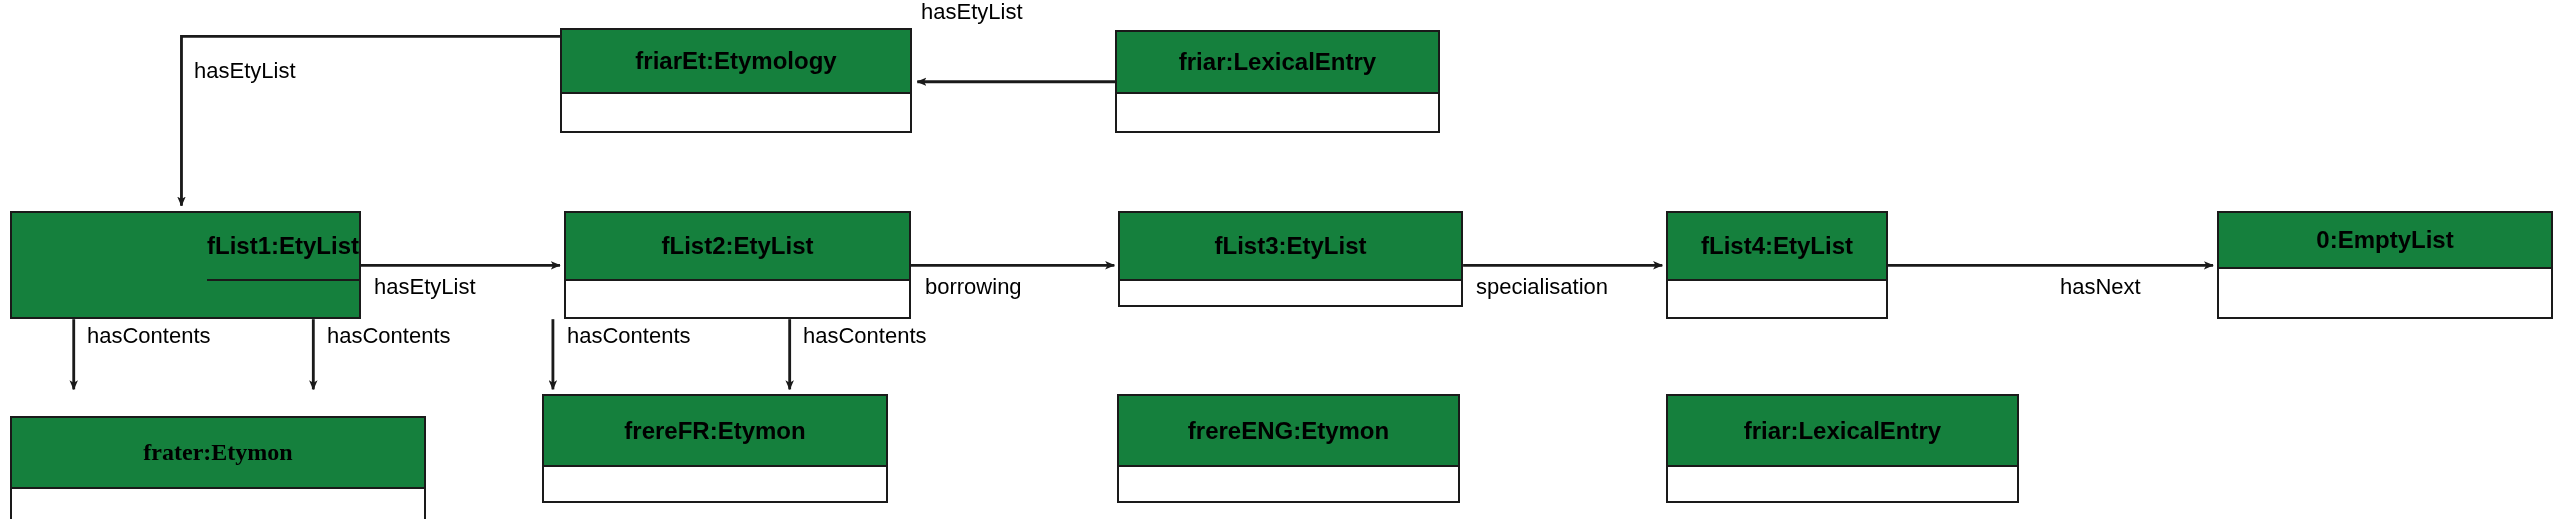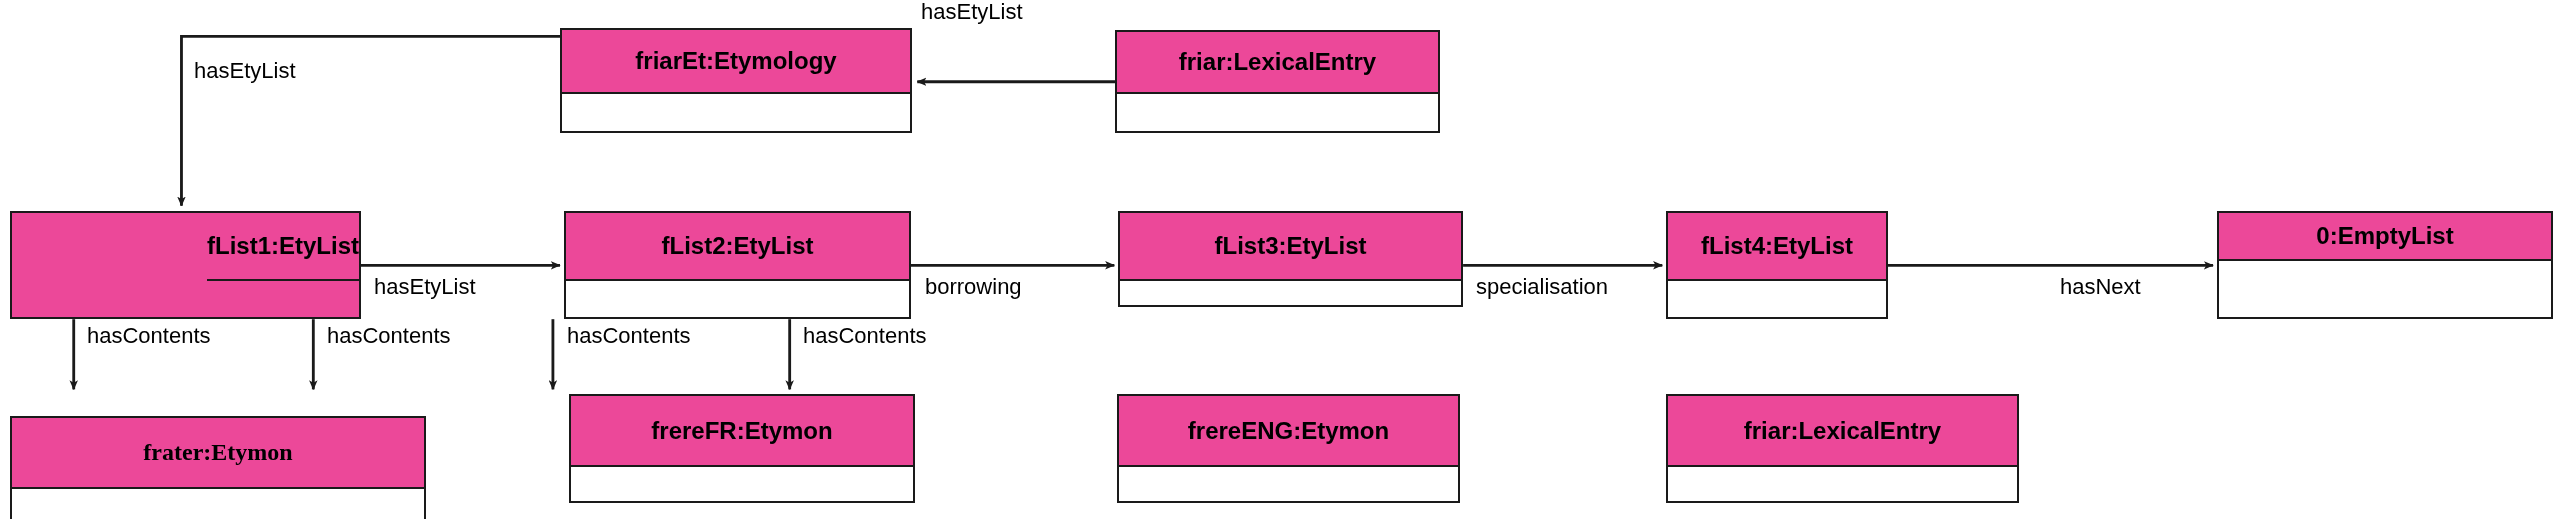--- a/index.html
+++ b/index.html
@@ -15,21 +15,21 @@
     position: relative;
     width: 2576px;
     height: 520px;
     background: #ffffff;
     overflow: hidden;
   }
   
   .uml-box {
     position: absolute;
     box-sizing: border-box;
-    background: #ec4899;
+    background: #15803d;
     border: 2.1px solid #1a1a1a;
     display: flex;
     flex-direction: column;
   }
   .uml-box-title {
     flex: 0 0 auto;
     display: flex;
     align-items: center;
     justify-content: center;
     font-weight: bold;
@@ -137,30 +137,30 @@
     <div class="uml-box-title" style="height:68px;">fList3:EtyList</div>
     <div class="uml-box-attrs"></div>
   </div>
 
   <div class="uml-box" style="left:1666px; top:211px; width:222px; height:108px;">
     <div class="uml-box-title" style="height:68px;">fList4:EtyList</div>
     <div class="uml-box-attrs"></div>
   </div>
 
   <div class="uml-box" style="left:2217px; top:211px; width:336px; height:108px;">
-    <div class="uml-box-title" style="height:48px;">0:EmptyList</div>
+    <div class="uml-box-title" style="height:56px;">0:EmptyList</div>
     <div class="uml-box-attrs"></div>
   </div>
 
   <div class="uml-box" style="left:10px; top:416px; width:416px; height:109px;font-family:Liberation Serif, serif;">
     <div class="uml-box-title" style="height:71px;">frater:Etymon</div>
     <div class="uml-box-attrs"></div>
   </div>
 
-  <div class="uml-box" style="left:569px; top:394px; width:346px; height:109px;">
+  <div class="uml-box" style="left:542px; top:394px; width:346px; height:109px;">
     <div class="uml-box-title" style="height:71px;">frereFR:Etymon</div>
     <div class="uml-box-attrs"></div>
   </div>
 
   <div class="uml-box" style="left:1117px; top:394px; width:343px; height:109px;">
     <div class="uml-box-title" style="height:71px;">frereENG:Etymon</div>
     <div class="uml-box-attrs"></div>
   </div>
 
   <div class="uml-box" style="left:1666px; top:394px; width:353px; height:109px;">

